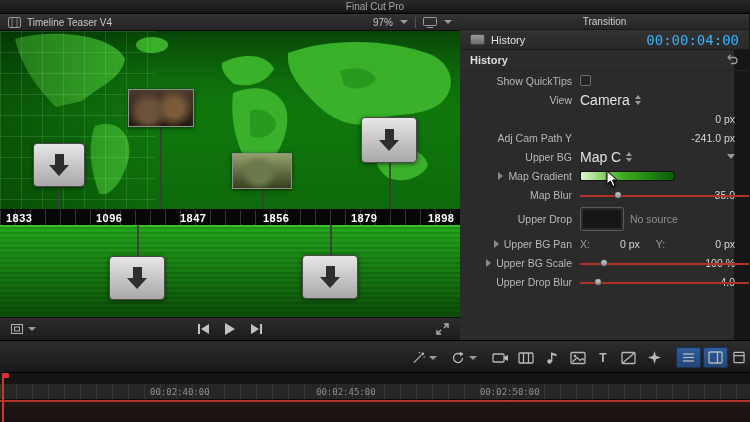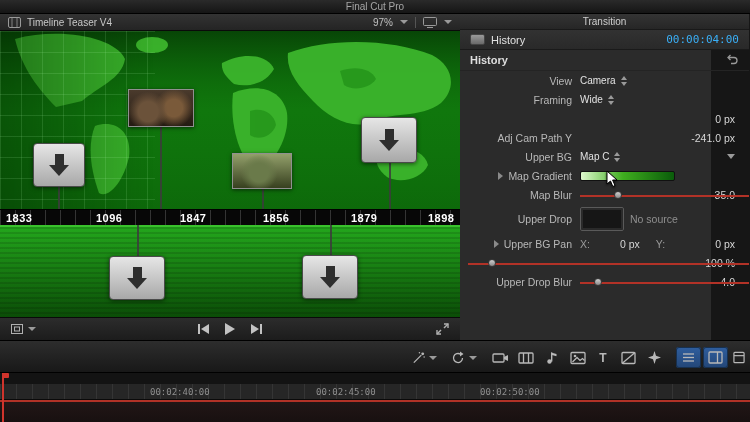--- a/index.html
+++ b/index.html
@@ -8,21 +8,21 @@
 
   
   .titlebar { position:absolute; left:0; top:0; width:750px; height:14px;
     background:linear-gradient(180deg,#2a2a2a,#151515); border-bottom:1px solid #000;
     display:flex; align-items:center; justify-content:center; }
   .titlebar span { font-size:10px; color:#a5a5a5; }
 
   
   .main { position:absolute; left:0; top:14px; width:750px; height:326px; display:flex; }
   .viewer { position:relative; width:460px; height:326px; background:#1d1d1d; border-right:1px solid #000; }
-  .inspector { position:relative; width:251px; height:326px; background:#2b2b2b; }
+  .inspector { position:relative; width:274px; height:326px; background:#2b2b2b; }
 
   
   .vheader { position:absolute; left:0; top:0; width:460px; height:17px;
     background:linear-gradient(180deg,#333,#242424); border-bottom:1px solid #0a0a0a;
     display:flex; align-items:center; padding:0 8px; gap:6px;text-align:right; }
   .vheader .vtitle { font-size:10px; color:#c8c8c8; }
   .vheader .right { margin-left:auto; display:flex; align-items:center; gap:7px; }
   .vheader .ztext { font-size:10px; color:#c0c0c0; }
   .chev { width:0; height:0; border-left:4px solid transparent; border-right:4px solid transparent; border-top:4px solid #9a9a9a; }
   .vsep { width:1px; height:11px; background:#555; }
@@ -76,32 +76,32 @@
   
   .tabbar { position:absolute; left:0; top:0; width:289px; height:16px;
     background:linear-gradient(180deg,#343434,#262626); border-bottom:1px solid #191919;
     display:flex; align-items:center; justify-content:center; }
   .tabbar span { font-size:10px; color:#cfcfcf; }
   .iheader { position:absolute; left:0; top:16px; width:289px; height:20px;
     background:linear-gradient(180deg,#323232,#292929); border-bottom:1px solid #1a1a1a;
     display:flex; align-items:center; padding:0 10px; gap:6px; }
   .iheader .ititle { font-size:11px; color:#e0e0e0; }
   .ithumb { width:15px; height:11px; background:linear-gradient(180deg,#9a9a9a,#6a6a6a); border:1px solid #444; border-radius:2px; }
-  .itc { margin-left:auto; font-family:"DejaVu Sans Mono", monospace; font-size:11px; color:#3ab0f8; }
+  .itc { margin-left:auto; font-family:"DejaVu Sans Mono", monospace; font-size:14px; color:#3ab0f8; }
   .ibody { position:absolute; left:0; top:36px; width:289px; height:290px; overflow:hidden; }
   .sechdr { height:21px; display:flex; align-items:center; padding:0 10px; border-bottom:1px solid #242424; }
   .sechdr .stitle { font-size:11px; font-weight:bold; color:#dedede; }
   .sechdr .reset { margin-left:auto; }
   .irow { height:19px; display:flex; align-items:center; padding-right:14px; }
   .irow.tall { height:30px; }
   .ilabel { width:112px; text-align:right; font-size:10.5px; color:#b8b8b8; flex-shrink:0; }
   .ictrl { flex:1; display:flex; align-items:center; gap:6px; padding-left:8px; }
   .ival { margin-left:auto; font-size:10.5px; color:#d6d6d6; }
   .checkbox { width:11px; height:11px; border:1px solid #6e6e6e; background:#232323; border-radius:2px; }
-  .selectv { display:flex; align-items:center; gap:5px; font-size:10px; color:#e2e2e2; }
+  .selectv { display:flex; align-items:center; gap:5px; font-size:14px; color:#e2e2e2; }
   .spinner { display:flex; flex-direction:column; gap:2px; }
   .spup { width:0; height:0; border-left:3px solid transparent; border-right:3px solid transparent; border-bottom:4px solid #9a9a9a; }
   .spdn { width:0; height:0; border-left:3px solid transparent; border-right:3px solid transparent; border-top:4px solid #9a9a9a; }
   .disc { width:0; height:0; border-top:4px solid transparent; border-bottom:4px solid transparent; border-left:5px solid #8a8a8a; margin-right:5px; display:inline-block; }
   .gradbar { width:95px; height:10px; border:1px solid #111; border-radius:2px;
     background:linear-gradient(90deg,#ddf8cc,#3fae1f 45%,#0a5c0a); }
   .slider { position:relative; width:80px; height:12px; }
   .slider .track { position:absolute; left:0; right:0; top:6px; height:1px; background:#6a6a6a; }
   .slider .thumb { position:absolute; top:2px; width:8px; height:8px; border-radius:50%;
     background:linear-gradient(180deg,#cfcfcf,#8a8a8a); border:1px solid #3a3a3a; }
@@ -294,46 +294,40 @@
       <div class="ibody">
 
         <div class="sechdr">
           <span class="stitle">History</span>
           <svg class="reset" width="14" height="12" viewBox="0 0 14 12">
             <path d="M4,3.5 H9 a3,3 0 0 1 0,6 H6" fill="none" stroke="#9a9a9a" stroke-width="1.3"></path>
             <path d="M5.5,1 L3,3.5 L5.5,6" fill="none" stroke="#9a9a9a" stroke-width="1.3"></path>
           </svg>
         </div>
 
+        <div class="irow">
+          <span class="ilabel">Show QuickTips</span>
+          <div class="ictrl">
+              <div class="checkbox"></div>
+            </div>
+        </div>
 
         <div class="irow">
           <span class="ilabel">View</span>
           <div class="ictrl">
             <div class="selectv">
               <span>Camera</span>
               <span class="spinner">
                   <span class="spup"></span>
                   <span class="spdn"></span>
                 </span>
             </div>
           </div>
         </div>
 
-        <div class="irow">
-          <span class="ilabel">Framing</span>
-          <div class="ictrl">
-            <div class="selectv">
-              <span>Wide</span>
-              <span class="spinner">
-                  <span class="spup"></span>
-                  <span class="spdn"></span>
-                </span>
-            </div>
-          </div>
-        </div>
 
         <div class="irow">
           <div class="ictrl">
               <span class="ival">0 px</span>
             </div>
         </div>
 
         <div class="irow">
           <span class="ilabel">Adj Cam Path Y</span>
           <div class="ictrl">
@@ -385,20 +379,21 @@
           <span class="ilabel"><span class="disc"></span><span>Upper BG Pan</span></span>
           <div class="ictrl">
             <span class="xy">X:</span>
             <span class="ival" style="margin-left:24px">0 px</span>
             <span class="xy" style="margin-left:10px">Y:</span>
             <span class="ival">0 px</span>
           </div>
         </div>
 
         <div class="irow">
+          <span class="ilabel"><span class="disc"></span><span>Upper BG Scale</span></span>
           <div class="ictrl">
             <div class="slider">
               <div class="track"></div>
                 <div class="thumb" style="left:20px"></div>
             </div>
             <span class="ival">100 %</span>
           </div>
         </div>
 
         <div class="irow">

